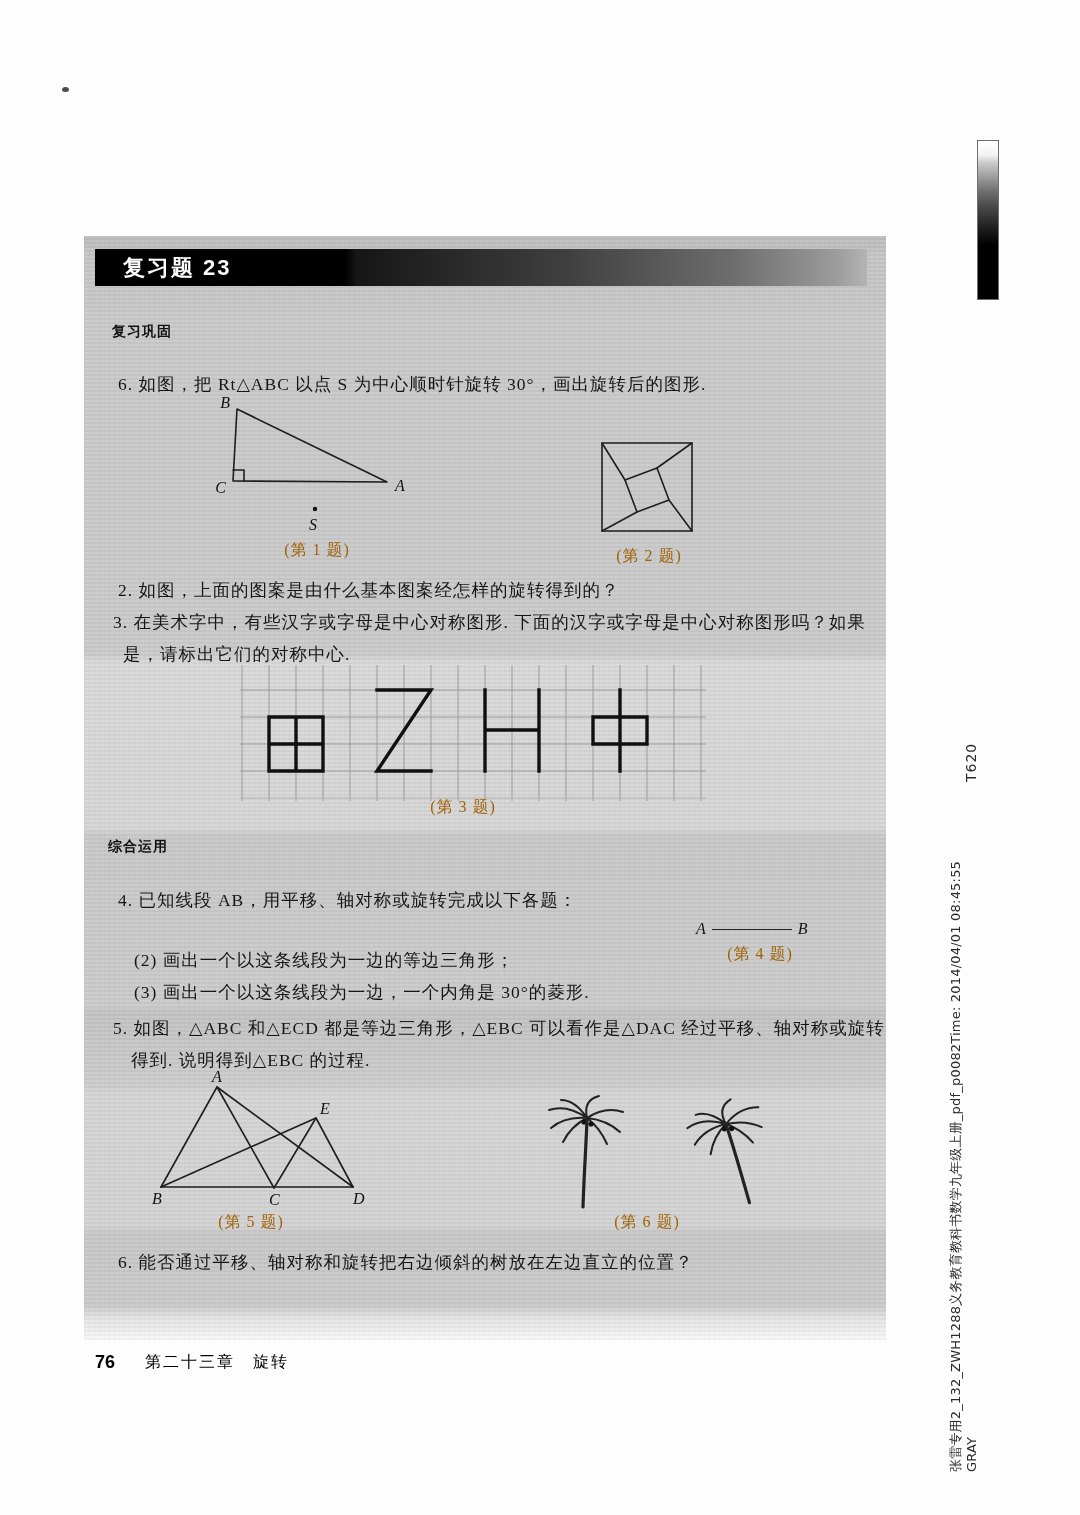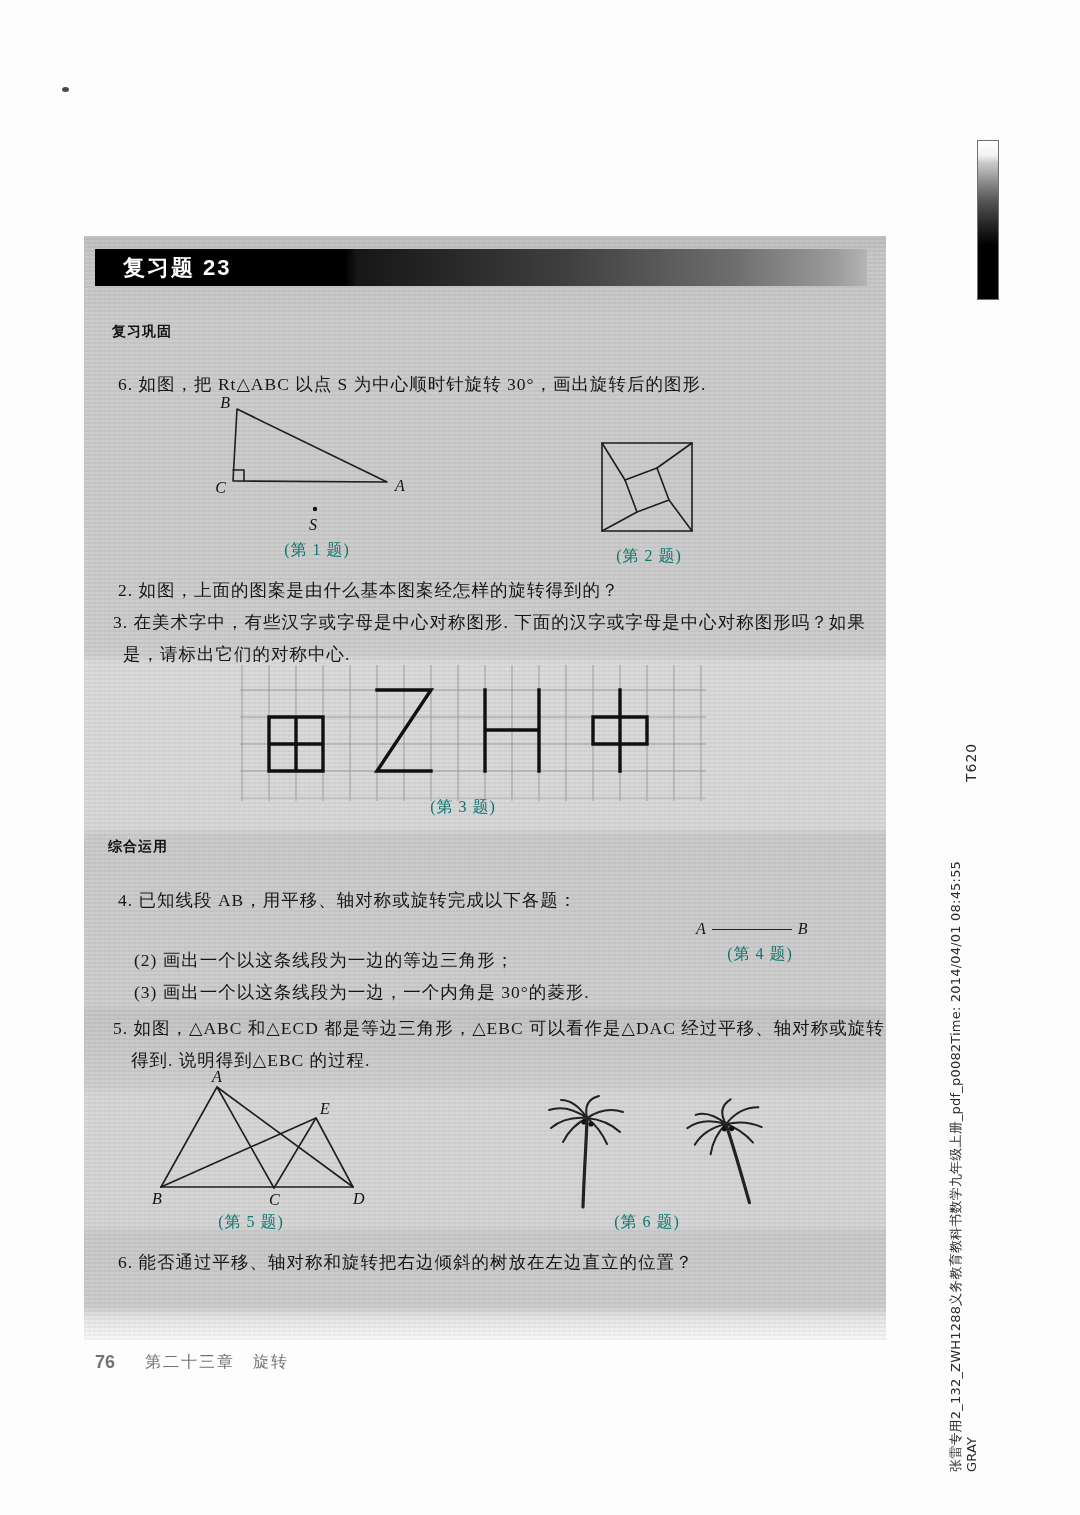--- a/index.html
+++ b/index.html
@@ -46,33 +46,33 @@
   #fig1{left:190px;top:398px;}
   #fig2{left:599px;top:440px;}
   #fig3{left:238px;top:655px;}
   #fig5{left:140px;top:1072px;}
   #fig6{left:530px;top:1078px;}
   .stroke{fill:none;stroke:#1e1e1e;stroke-width:1.6;stroke-linejoin:round;stroke-linecap:round;}
   .grid{fill:none;stroke:#9b9b9b;stroke-width:1;}
   .gridlight{fill:none;stroke:#b3b3b3;stroke-width:1;}
   .glyph{fill:none;stroke:#101010;stroke-width:3.4;stroke-linejoin:miter;stroke-linecap:square;}
   .ml{font-family:"Liberation Serif","DejaVu Serif",serif;font-style:italic;font-size:16px;fill:#111;stroke:none;}
-  .cap{position:absolute;font-size:16px;letter-spacing:1px;color:#0f766e;text-align:center;}
+  .cap{position:absolute;font-size:16px;letter-spacing:1px;color:#a16207;text-align:center;}
   #cap1{left:250px;top:540px;width:134px;}
   #cap2{left:592px;top:546px;width:114px;}
   #cap3{left:396px;top:797px;width:134px;}
   #cap4{left:708px;top:944px;width:104px;}
   #cap5{left:196px;top:1212px;width:110px;}
   #cap6{left:592px;top:1212px;width:110px;}
   
   .seg4{position:absolute;left:696px;top:920px;display:flex;align-items:center;font-style:italic;font-size:16px;}
   .segline{display:inline-block;width:80px;border-top:1.7px solid #222;margin:0 6px;}
   
   .footer{position:absolute;left:95px;top:1352px;display:flex;align-items:flex-end;
-    font-family:"Liberation Sans","DejaVu Sans",sans-serif;color:#737373;}
+    font-family:"Liberation Sans","DejaVu Sans",sans-serif;color:#000000;}
   .pagenum{font-size:18px;font-weight:600;}
   .chapter{font-size:16px;margin-left:30px;letter-spacing:2px;}
   .chaptitle{font-size:16px;margin-left:18px;letter-spacing:2px;}
   
   .strip{position:absolute;left:977px;top:140px;width:20px;height:158px;border:1px solid #6f6f6f;
     background:linear-gradient(180deg,#fff 0%,#f2f2f2 9%,#c9c9c9 14%,#a6a6a6 21%,#7d7d7d 29%,#4e4e4e 40%,#222 54%,#000 66%,#000 100%);}
   .t620{position:absolute;left:963px;top:782px;transform:rotate(-90deg);transform-origin:0 0;
     font-family:"DejaVu Sans","Liberation Sans",sans-serif;font-size:14px;color:#2a2a2a;letter-spacing:1px;}
   .wm{position:absolute;left:948px;top:1472px;transform:rotate(-90deg);transform-origin:0 0;
     font-family:"DejaVu Sans","Liberation Sans",sans-serif;font-size:13px;line-height:16px;

